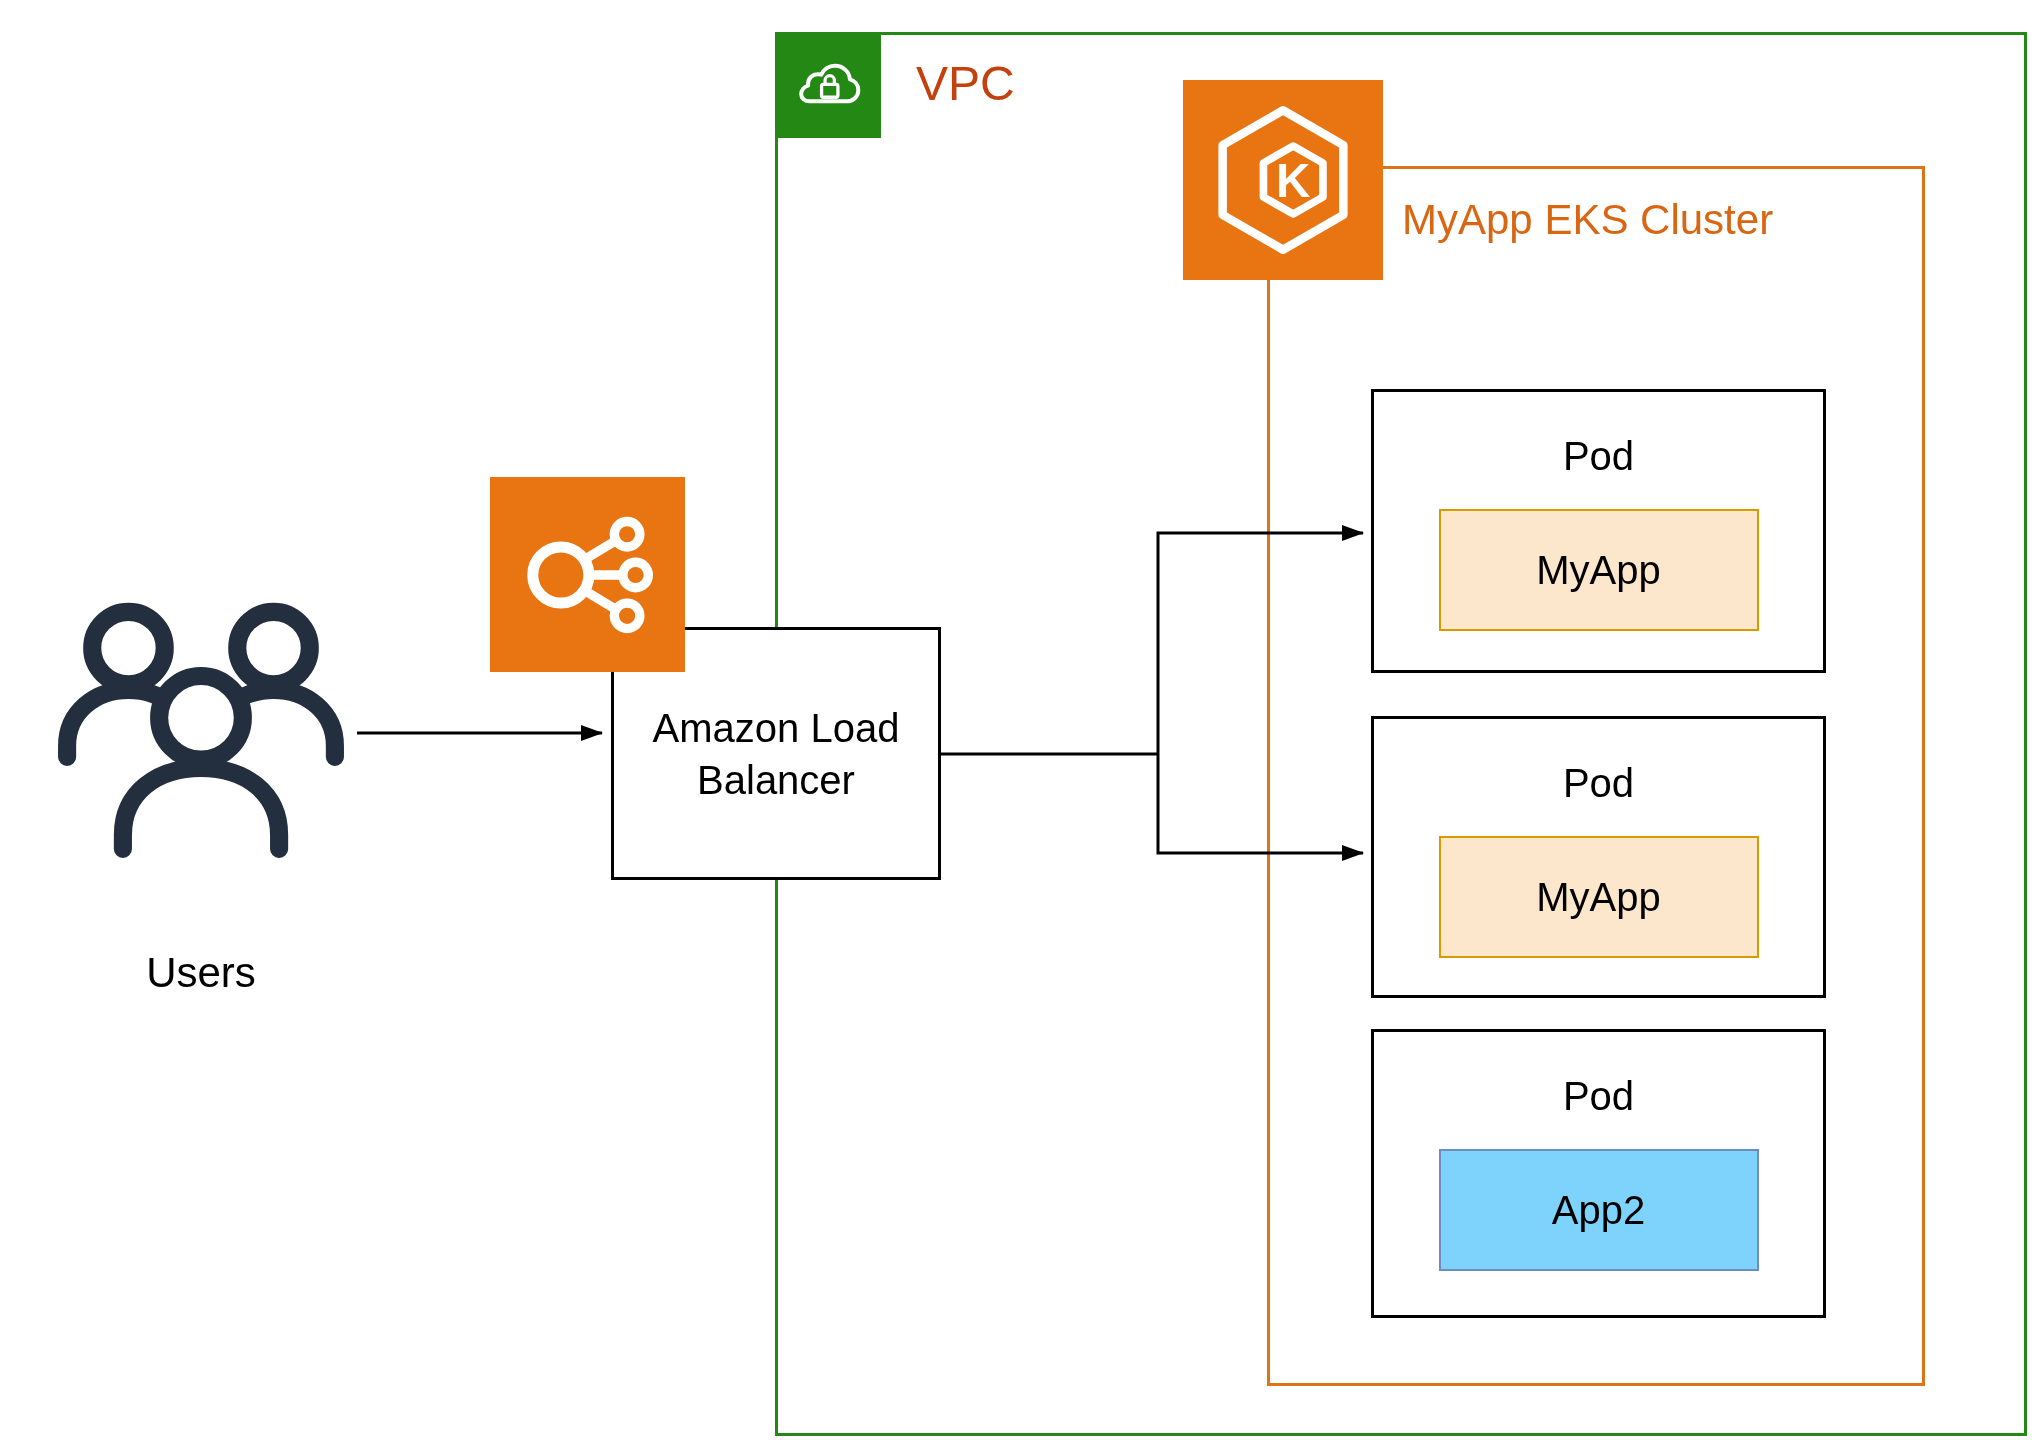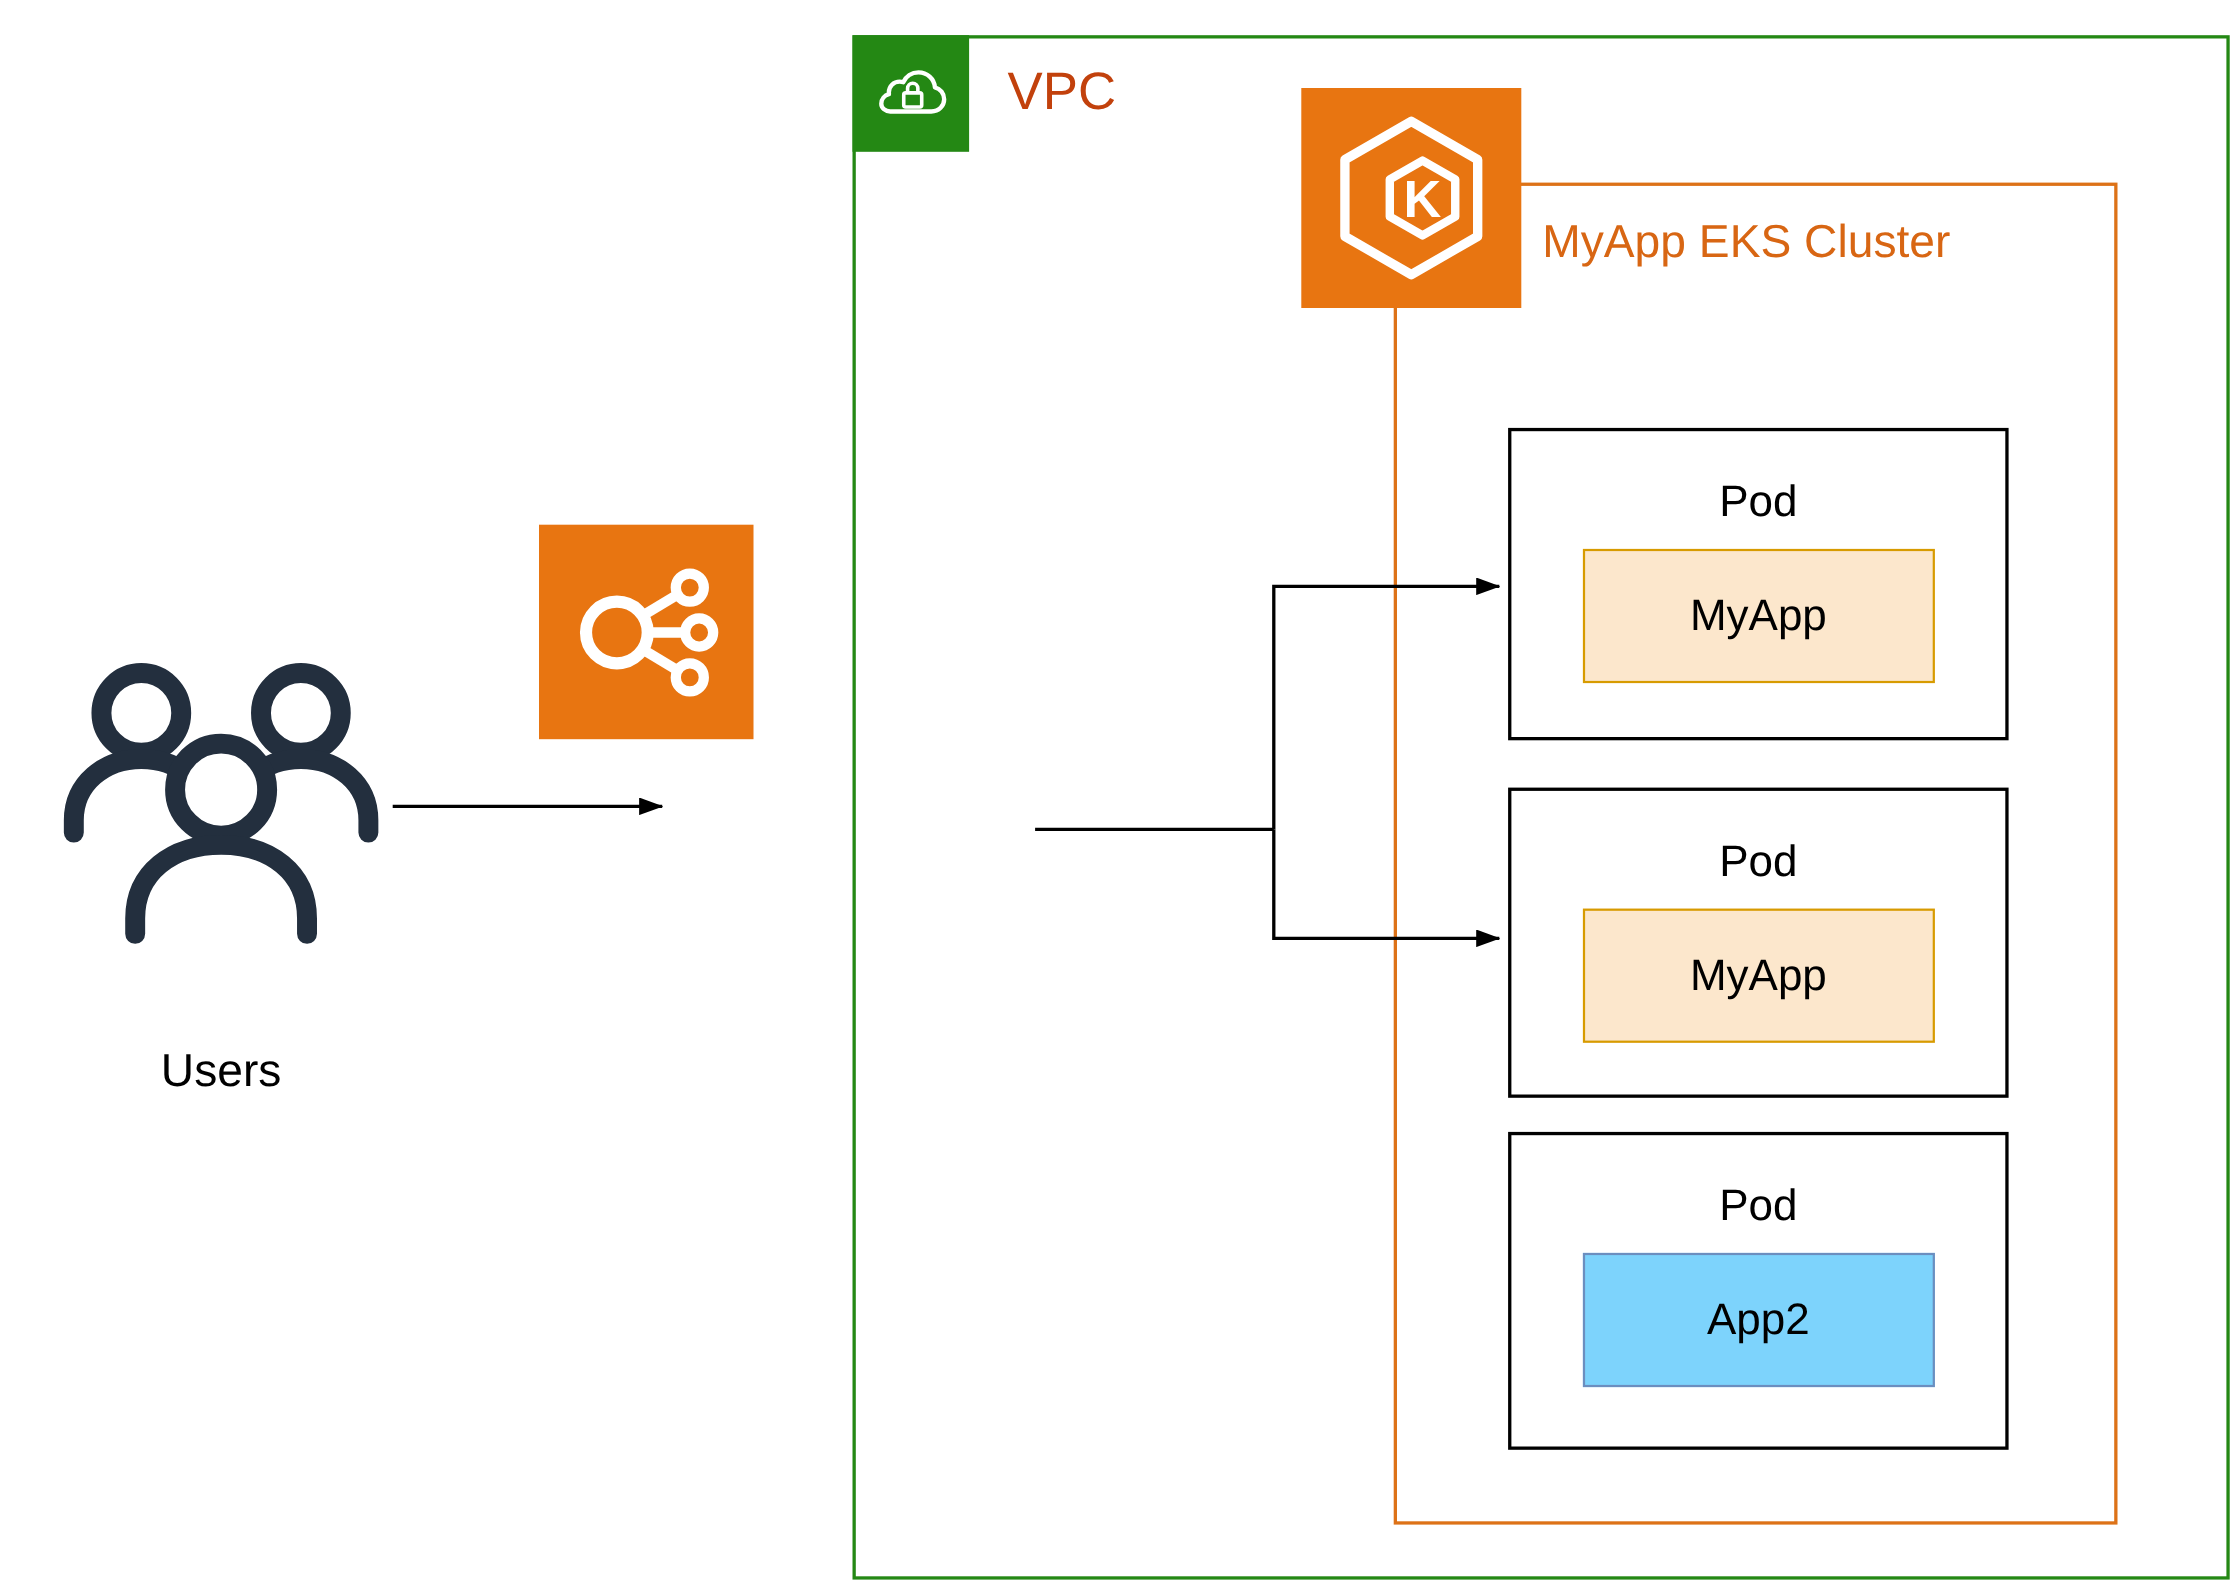--- a/index.html
+++ b/index.html
@@ -21,21 +21,21 @@
                display:flex; align-items:center; justify-content:center; }
   .eks-label { left:1402px; top:196px; font-size:42px; color:#D86613; z-index:4; }
 
   
   .pod { left:1371px; width:455px; border:3px solid #000; background:#fff; z-index:3;
          display:flex; flex-direction:column; align-items:center; }
   .pod-1 { top:389px;  height:284px; }
   .pod-2 { top:716px;  height:282px; }
   .pod-3 { top:1029px; height:289px; }
   .pod-title { margin-top:42px; font-size:40px; }
-  .app-box { margin-top:20px; width:320px; height:122px; border:2px solid; 
+  .app-box { margin-top:30px; width:320px; height:122px; border:2px solid; 
              display:flex; align-items:center; justify-content:center; font-size:40px; box-sizing:border-box; }
   .app-orange { background:#FCE7CC; border-color:#D79B00; }
   .app-blue   { background:#7dd3fc; border-color:#6C8EBF; }
 
   
   .lb-box  { left:611px; top:627px; width:330px; height:253px; border:3px solid #000; background:#fff; z-index:4;
              display:flex; align-items:center; justify-content:center; text-align:center;
              font-size:40px; line-height:1.3; padding:0 12px; }
   .lb-icon { left:490px; top:477px; width:195px; height:195px; background:#E87511; z-index:6;
              display:flex; align-items:center; justify-content:center; }
@@ -90,20 +90,23 @@
   </div>
   <div class="abs pod pod-2">
     <div class="pod-title">Pod</div>
     <div class="app-box app-orange">MyApp</div>
   </div>
   <div class="abs pod pod-3">
     <div class="pod-title">Pod</div>
     <div class="app-box app-blue">App2</div>
   </div>
 
+  <div class="abs lb-box">
+    <span>Amazon Load Balancer</span>
+  </div>
   <div class="abs lb-icon">
     <svg width="170" height="170" viewBox="0 0 100 100">
       <circle cx="34" cy="50" r="16.5" fill="none" stroke="#fff" stroke-width="6.5"></circle>
       <line x1="46" y1="42" x2="66" y2="30" stroke="#fff" stroke-width="5.5"></line>
       <line x1="50.5" y1="50" x2="69" y2="50" stroke="#fff" stroke-width="5.5"></line>
       <line x1="46" y1="58" x2="66" y2="70" stroke="#fff" stroke-width="5.5"></line>
       <circle cx="73" cy="26" r="7.5" fill="none" stroke="#fff" stroke-width="5.5"></circle>
       <circle cx="78" cy="50" r="7.5" fill="none" stroke="#fff" stroke-width="5.5"></circle>
       <circle cx="73" cy="74" r="7.5" fill="none" stroke="#fff" stroke-width="5.5"></circle>
     </svg>

